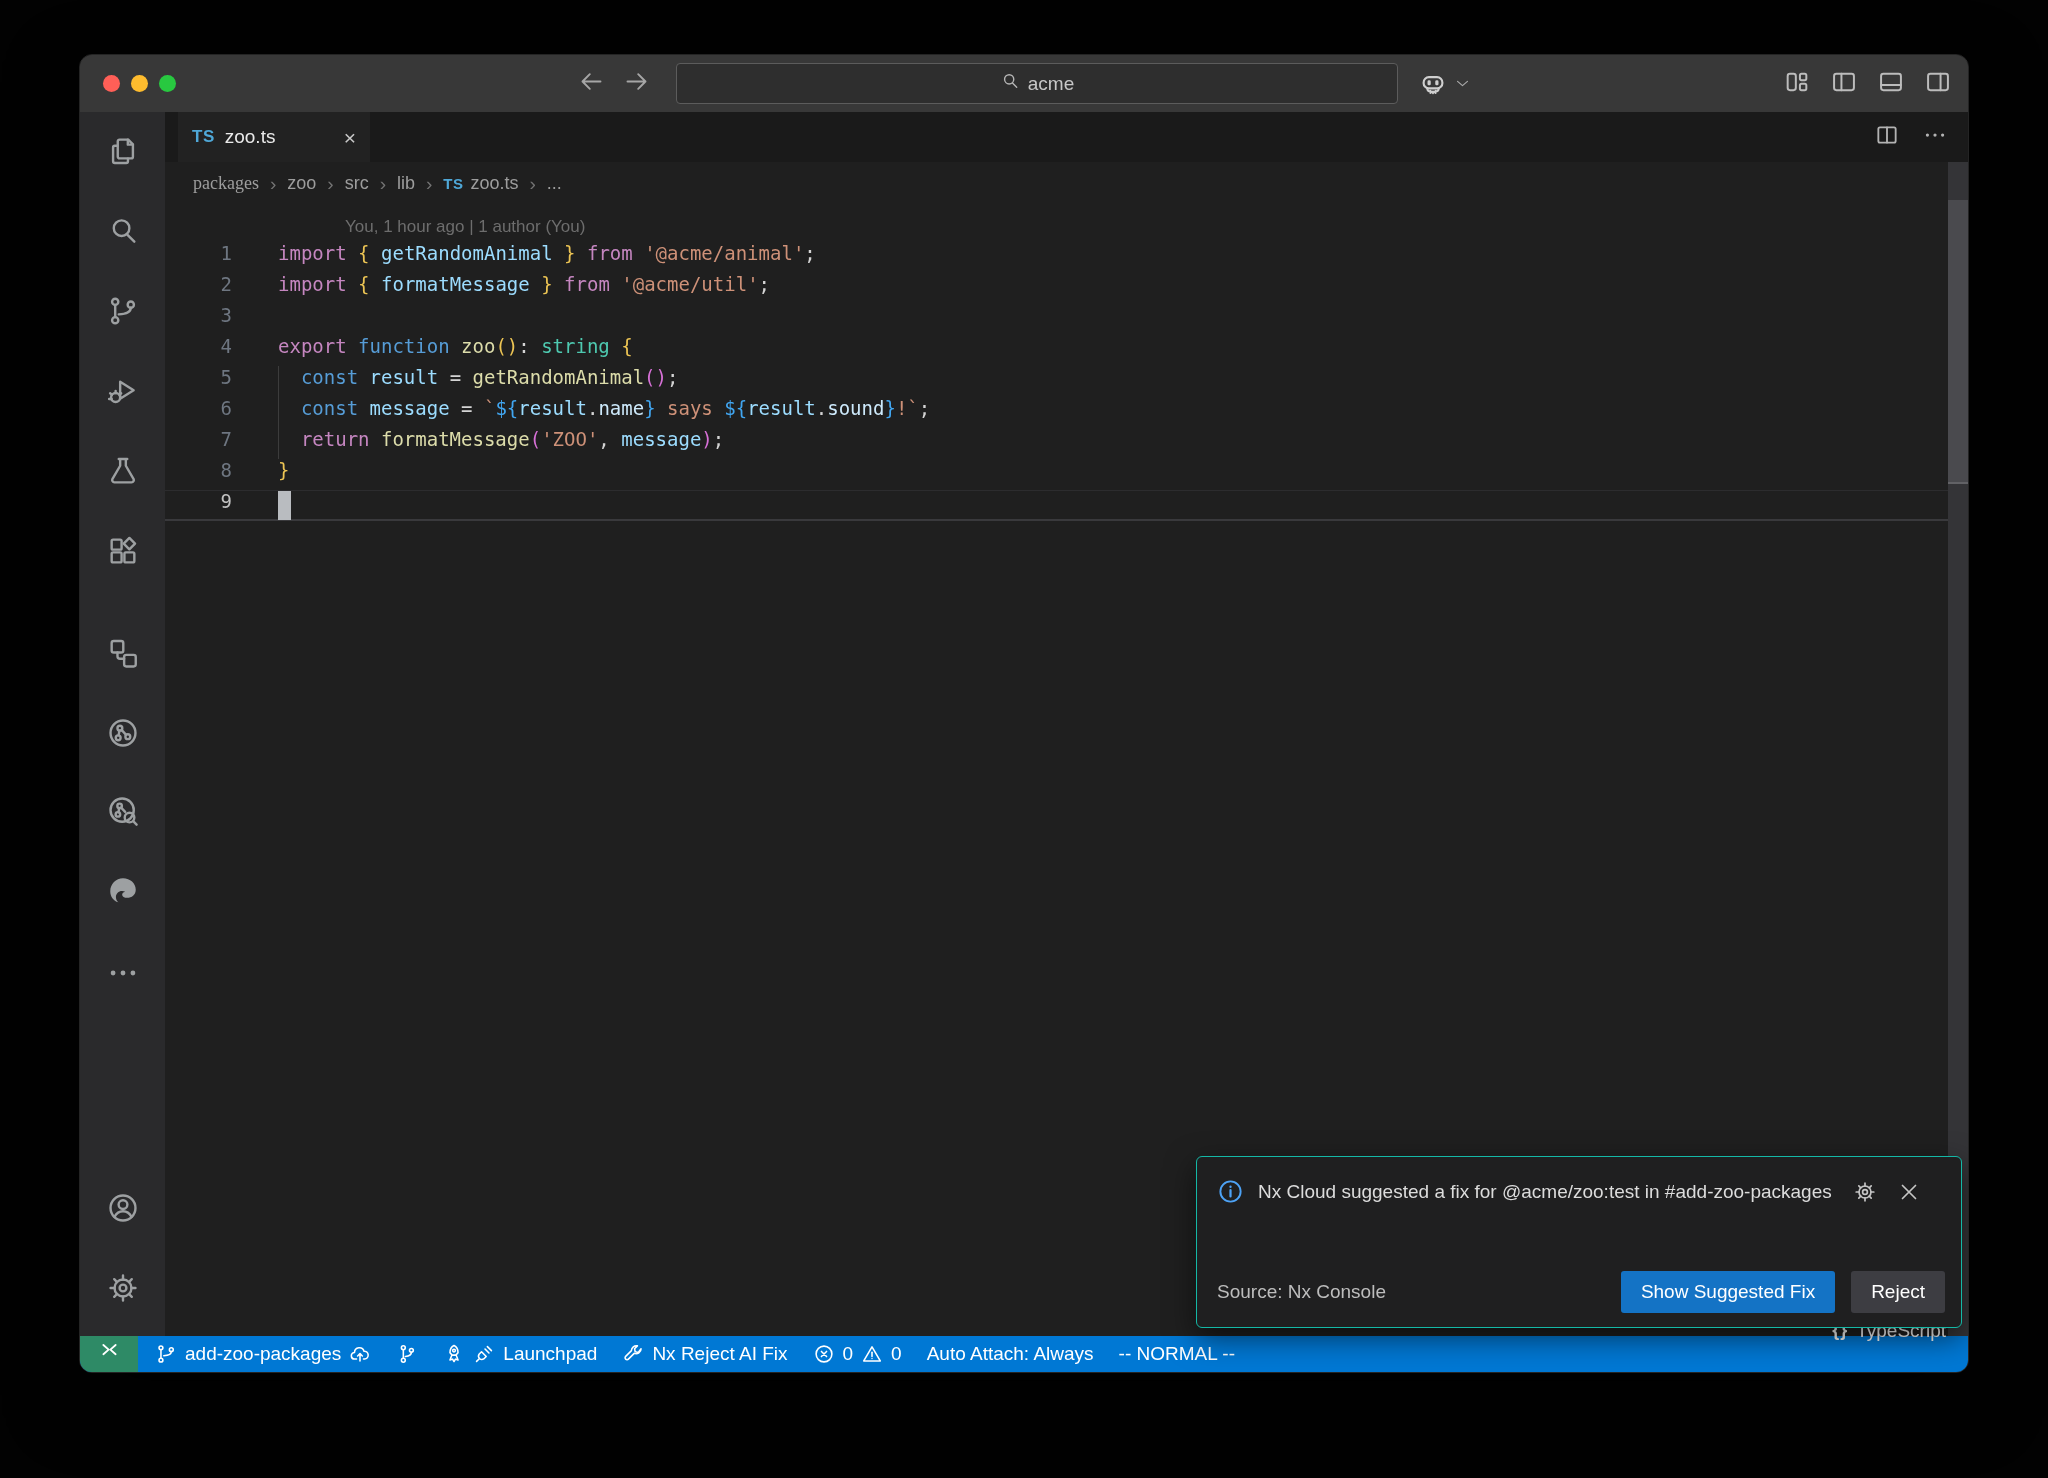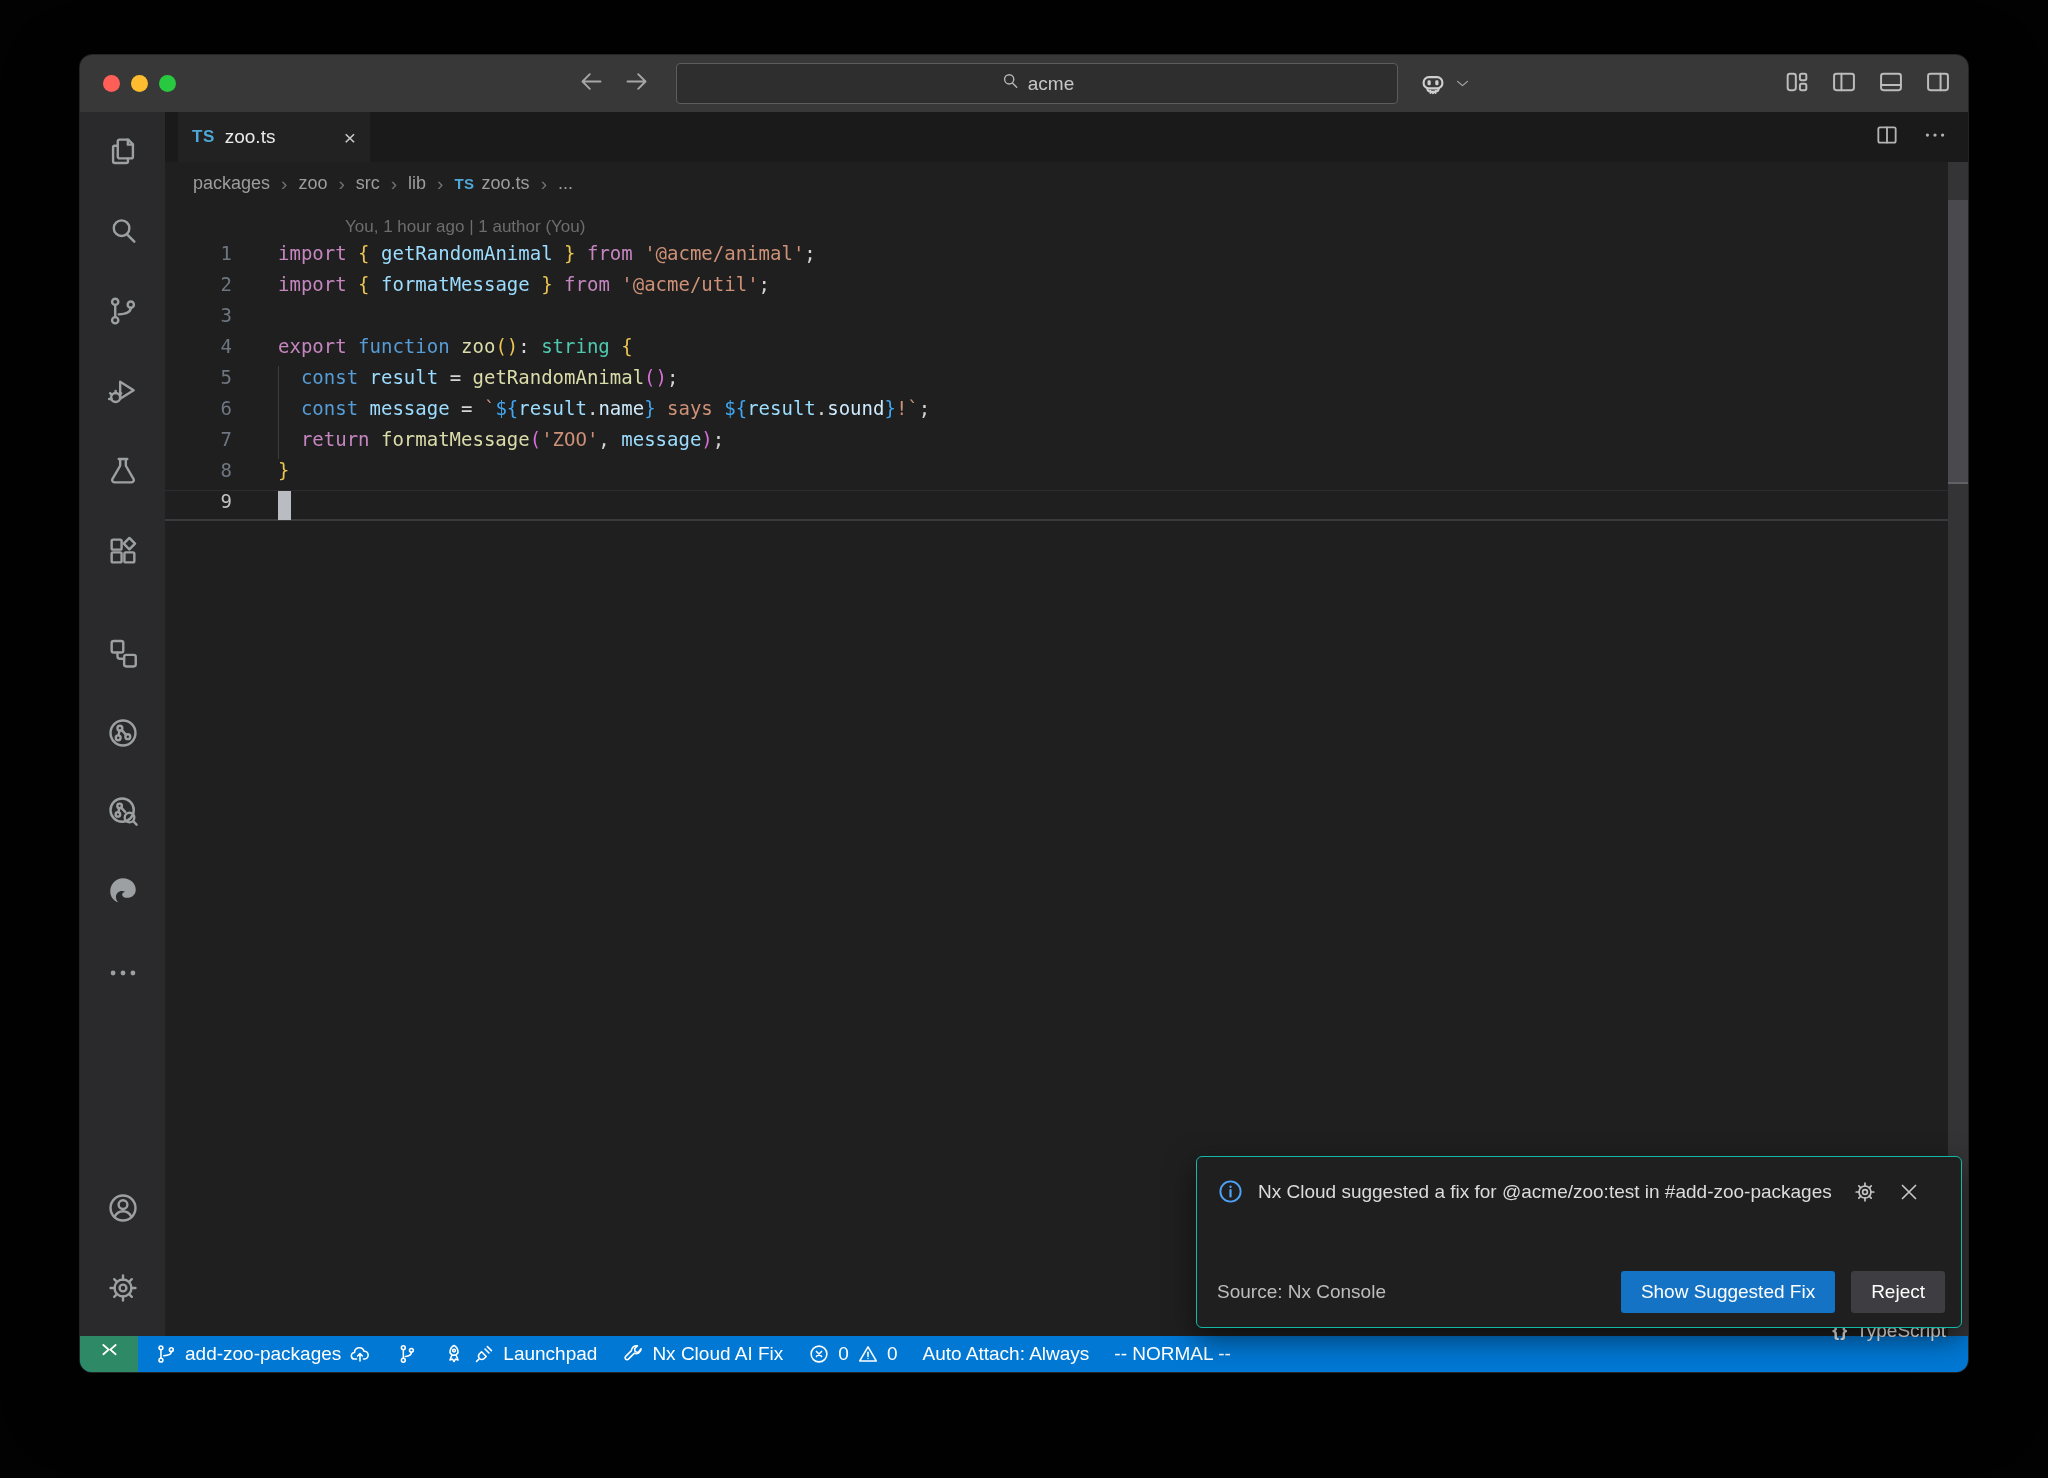--- a/index.html
+++ b/index.html
@@ -246,21 +246,21 @@
                 <path d="M12 5v14"></path>
               </svg></span>
           <span><svg viewBox="0 0 24 24" fill="none" stroke="currentColor" stroke-width="1.7" stroke-linecap="round" stroke-linejoin="round">
                 <circle cx="5" cy="12" r="1.5" fill="currentColor" stroke="none"></circle>
                 <circle cx="12" cy="12" r="1.5" fill="currentColor" stroke="none"></circle>
                 <circle cx="19" cy="12" r="1.5" fill="currentColor" stroke="none"></circle>
               </svg></span>
         </div>
       </div>
       <div class="breadcrumbs" id="breadcrumbs">
-          <span style="display: inline-flex; align-items: center; gap: 7px;">
+          <span style="display: inline-flex; align-items: center; gap: 7px; font-family: Liberation Serif, serif;">
             <span>packages</span>
           </span>
           <span class="sep">›</span>
           <span style="display: inline-flex; align-items: center; gap: 7px;">
             <span>zoo</span>
           </span>
           <span class="sep">›</span>
           <span style="display: inline-flex; align-items: center; gap: 7px;">
             <span>src</span>
           </span>
@@ -380,21 +380,21 @@
             </svg>
           </span>
           <span>Launchpad</span>
         </div>
         <div class="sb-item">
           <span>
             <svg viewBox="0 0 24 24" fill="none" stroke="currentColor" stroke-width="1.7" stroke-linecap="round" stroke-linejoin="round">
               <path d="M20.8 6.3a5.4 5.4 0 0 1-7.5 5L7 17.6a2.1 2.1 0 0 1-3-3l6.3-6.3a5.4 5.4 0 0 1 6.5-5.2L13.7 6.2l.7 3.4 3.4.7Z"></path>
             </svg>
           </span>
-          <span>Nx Cloud AI Fix</span>
+          <span>Nx Reject AI Fix</span>
         </div>
         <div class="sb-item">
           <span>
             <svg viewBox="0 0 24 24" fill="none" stroke="currentColor" stroke-width="1.7" stroke-linecap="round" stroke-linejoin="round">
               <circle cx="12" cy="12" r="8.6"></circle>
               <path d="M9.2 9.2l5.6 5.6M14.8 9.2l-5.6 5.6"></path>
             </svg>
           </span>
           <span>0</span>
           <span>

